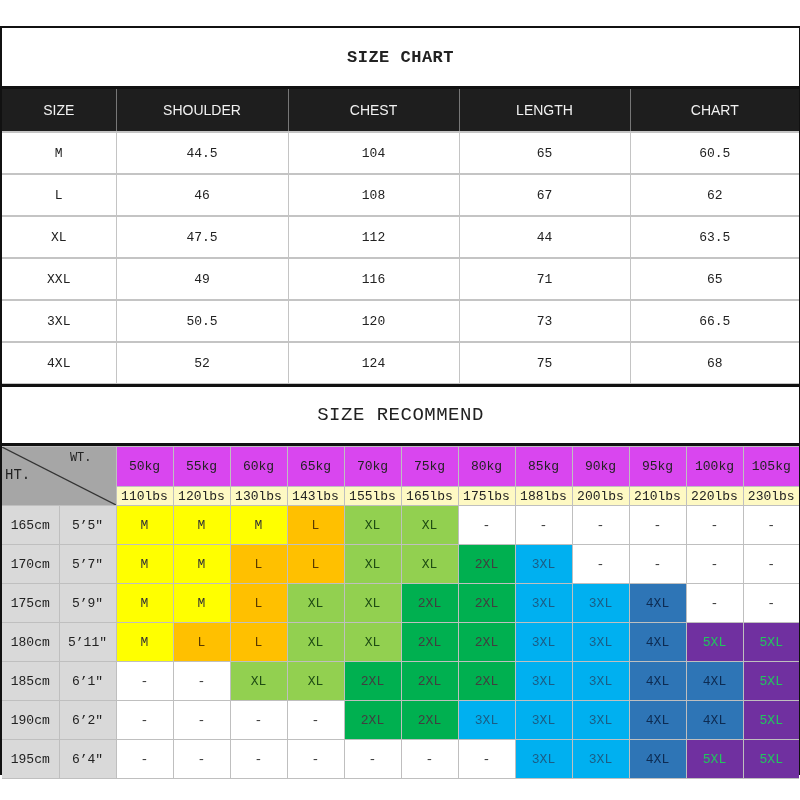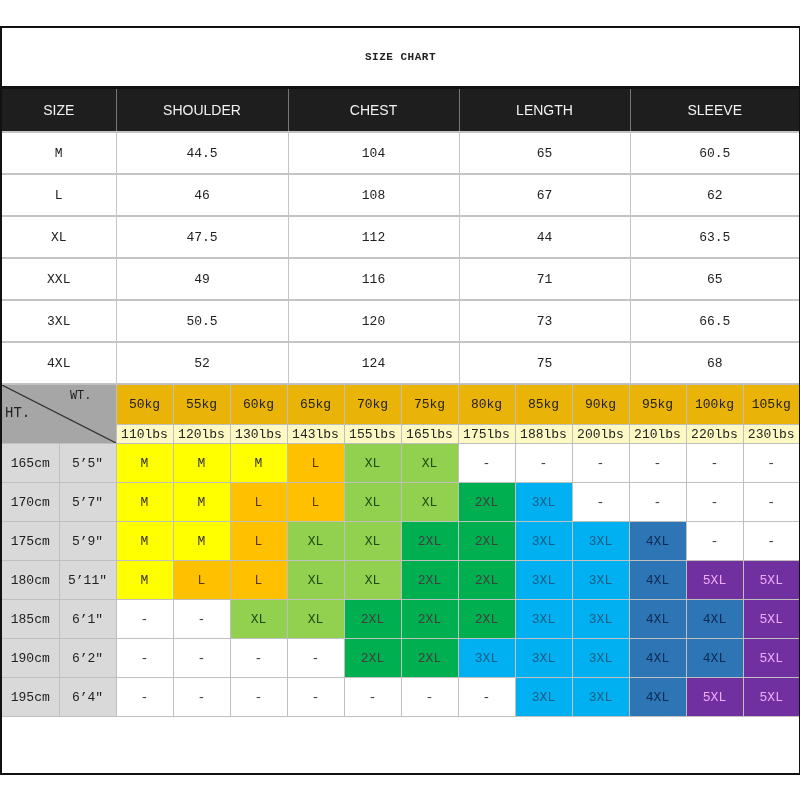--- a/index.html
+++ b/index.html
@@ -1,43 +1,43 @@
 <!DOCTYPE html>
 <html><head>
 <meta charset="utf-8">
 <style>
   html, body { margin:0; padding:0; background:#ffffff; }
   body { width:800px; height:800px; position:relative; overflow:hidden; font-family:"DejaVu Serif", serif; color:#222; }
   .outer { position:absolute; left:0; top:26px; width:797px; height:745px; border:2px solid #111; border-right-width:3px; box-sizing:content-box; }
-  .title { height:58px; display:flex; align-items:center; justify-content:center; font-family:"Liberation Mono", monospace; font-weight:bold; font-size:11px; border-bottom:3px solid #111; letter-spacing:0.5px; }
+  .title { height:58px; display:flex; align-items:center; justify-content:center; font-family:"Liberation Mono", monospace; font-weight:bold; font-size:17px; border-bottom:3px solid #111; letter-spacing:0.5px; }
   .subtitle { height:17px; line-height:17px; text-align:center; font-family:"Liberation Mono", monospace; font-weight:bold; font-size:14px; white-space:nowrap; overflow:hidden; }
   table { border-collapse:collapse; table-layout:fixed; width:797px; }
   .size-table th { background:#1e1e1e; color:#f2f2f2; font-family:"Liberation Sans", sans-serif; font-weight:normal; font-size:14px; height:40px; border-left:1px solid #777; }
   .size-table th:first-child { border-left:none; }
   .size-table td { height:38px; text-align:center; font-family:"Liberation Mono", monospace; font-size:13px; border:1px solid #c4c4c4; border-top-width:2px; }
   .size-table tr td:first-child { border-left:none; }
   .size-table tr td:last-child { border-right:none; }
   .rec-title { height:56px; display:flex; align-items:center; justify-content:center; font-family:"Liberation Mono", monospace; font-size:19px; border-top:3px solid #111; border-bottom:3px solid #111; letter-spacing:0.5px; }
   .rec-table td { text-align:center; font-family:"Liberation Mono", monospace; font-size:13px; border:1px solid #bfbfbf; padding:0; }
   .rec-table tr td:first-child { border-left:none; }
   .rec-table tr td:last-child { border-right:none; }
   .corner { background:#a6a6a6; position:relative; }
   .corner svg { position:absolute; left:0; top:0; }
   .corner .wt { position:absolute; right:24px; top:4px; font-size:12px; }
   .corner .ht { position:absolute; left:3px; top:20px; font-size:14px; }
-  .kg { background:#eab308; height:39px; font-size:13px; }
+  .kg { background:#d946ef; height:39px; font-size:13px; }
   .lbs { background:#fef9c3; height:18px; font-size:13px; }
   .ht-cell { background:#d9d9d9; height:38px; font-size:13px; }
   .c-M { background:#ffff00; color:#333; }
   .c-L { background:#ffc000; color:#5a3a00; }
   .c-XL { background:#92d050; color:#1f4d13; }
   .c-2XL { background:#00b050; color:#404040; }
   .c-3XL { background:#00b0f0; color:#1b5d85; }
   .c-4XL { background:#2e75b6; color:#0d2b52; }
-  .c-5XL { background:#7030a0; color:#f0abfc;margin-top:36px; }
+  .c-5XL { background:#7030a0; color:#22c55e;margin-top:36px; }
   .c-- { background:#ffffff; color:#333; }
 </style>
 </head>
 <body>
 
 <div class="outer">
   <div class="title">SIZE CHART</div>
 
   <table class="size-table">
     <colgroup>
@@ -46,21 +46,21 @@
         <col style="width:171px">
         <col style="width:171px">
         <col style="width:169px">
     </colgroup>
     <thead>
       <tr>
         <th>SIZE</th>
         <th>SHOULDER</th>
         <th>CHEST</th>
         <th>LENGTH</th>
-        <th>SLEEVE</th>
+        <th>CHART</th>
       </tr>
     </thead>
     <tbody id="size-body">
         <tr>
           <td>M</td>
           <td>44.5</td>
           <td>104</td>
           <td>65</td>
           <td>60.5</td>
         </tr>
@@ -95,20 +95,21 @@
         <tr>
           <td>4XL</td>
           <td>52</td>
           <td>124</td>
           <td>75</td>
           <td>68</td>
         </tr>
       </tbody>
   </table>
 
+  <div class="rec-title">SIZE RECOMMEND</div>
 
   <table class="rec-table">
     <colgroup id="rec-cols">
         <col style="width: 57px;">
         <col style="width: 57px;">
         <col style="width: 57px;">
         <col style="width: 57px;">
         <col style="width: 57px;">
         <col style="width: 57px;">
         <col style="width: 57px;">

